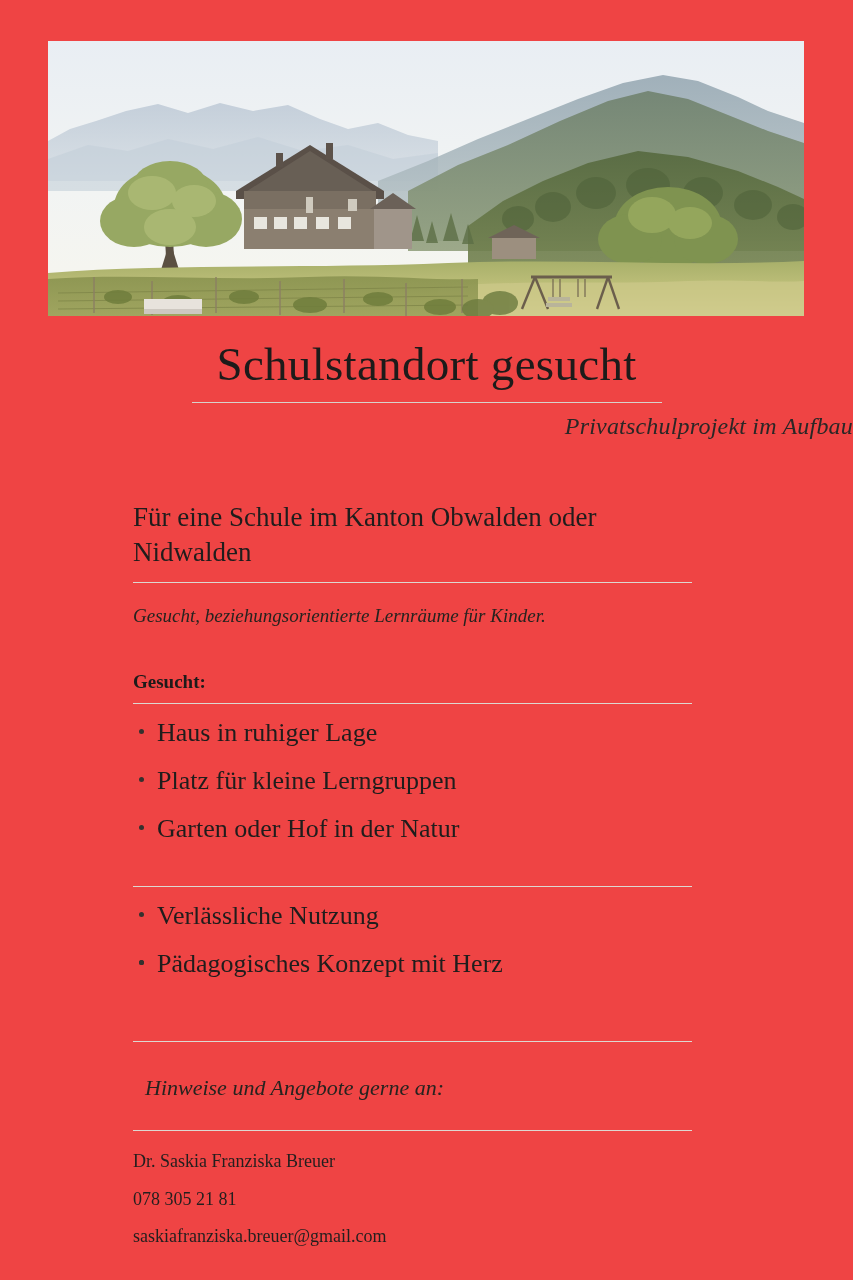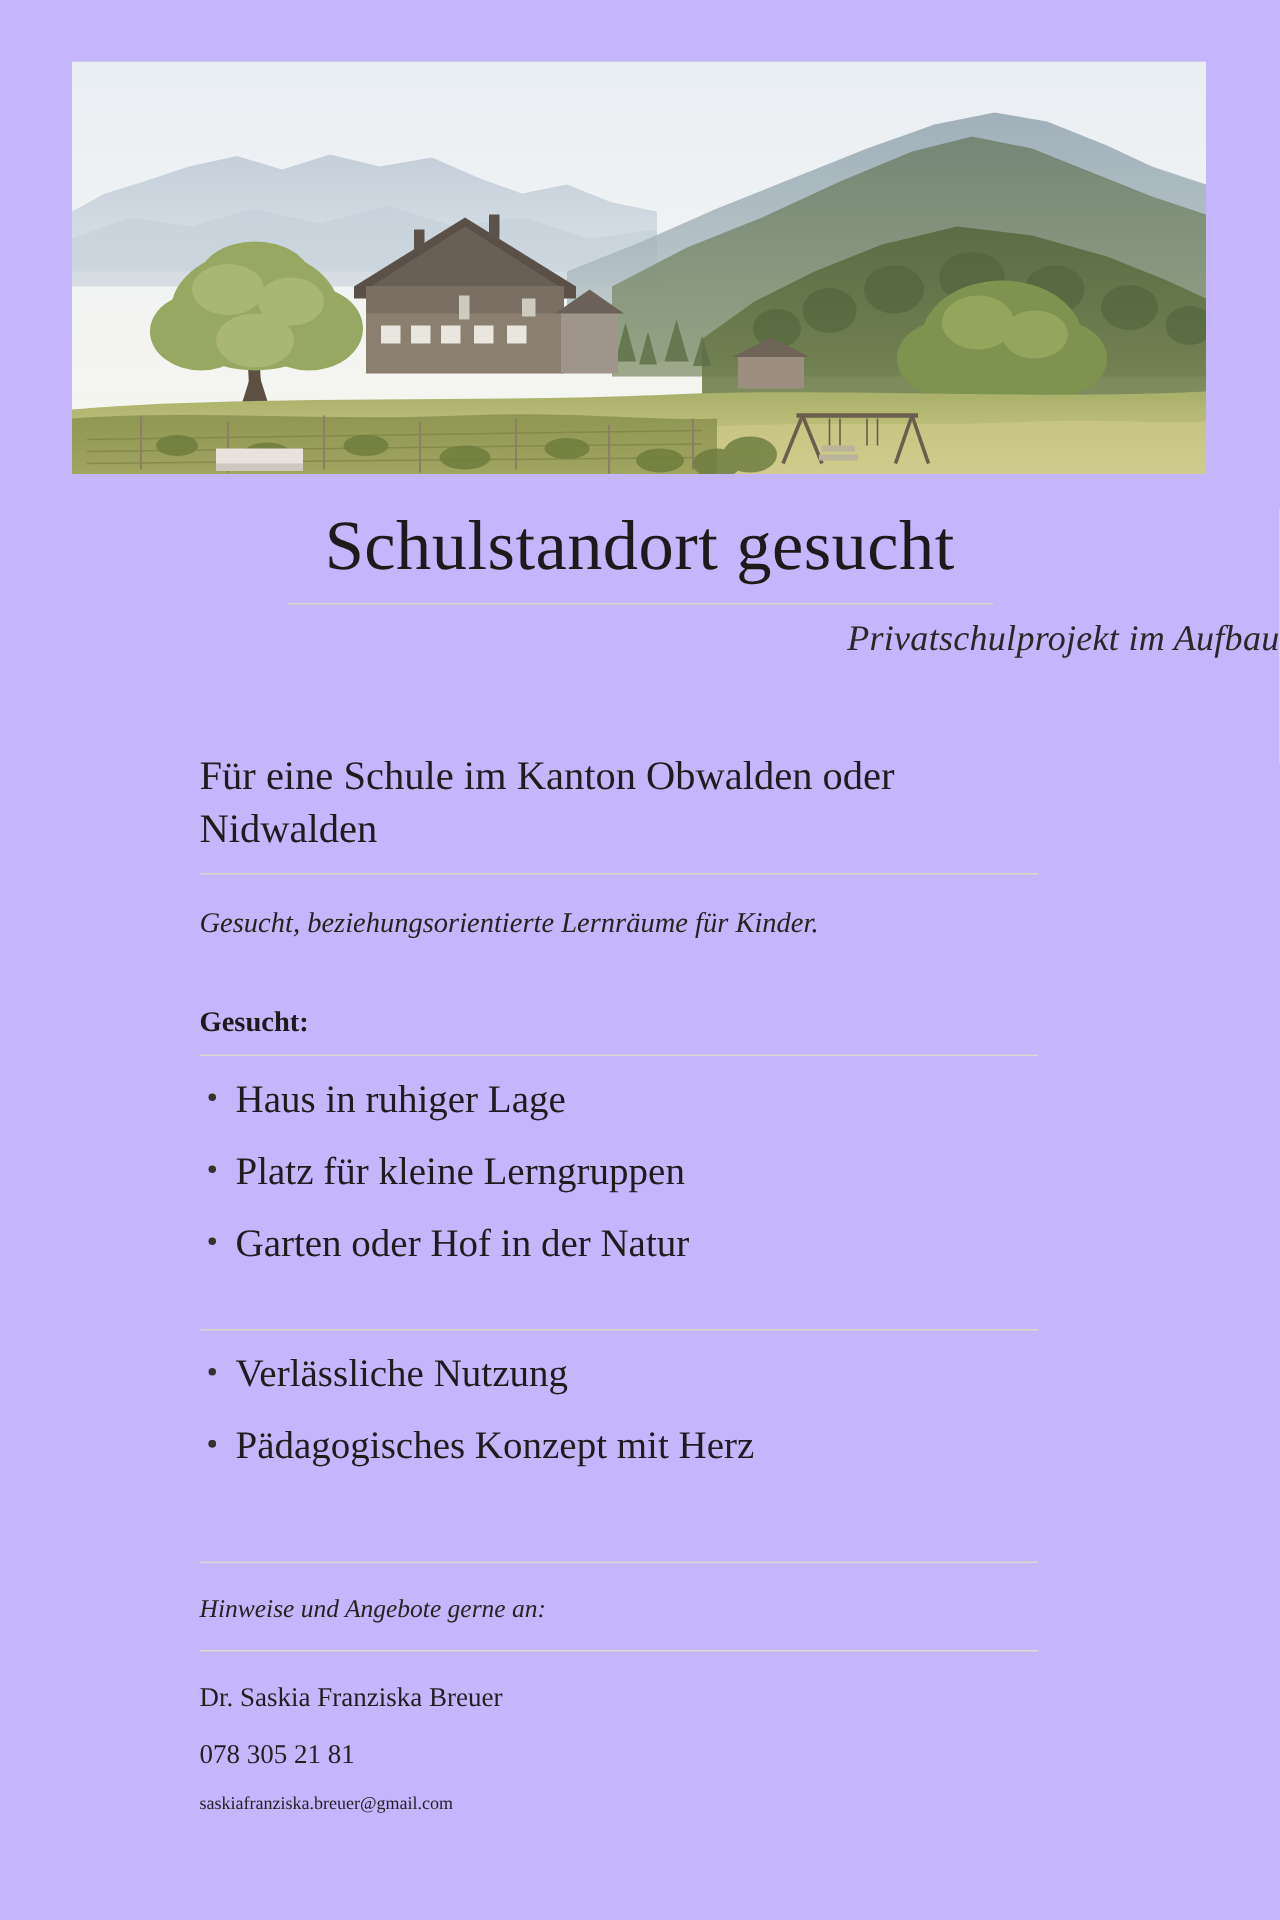--- a/index.html
+++ b/index.html
@@ -13,21 +13,21 @@
     font-family: "Liberation Serif", "DejaVu Serif", serif;
     color: #22201f;
     overflow: hidden;
     position: relative;
   }
 
   .page {
     width: 853px;
     height: 1280px;
     position: relative;
-    background: #c4b5fd;
+    background: #ef4444;
   }
 
   
   .hero {
     position: absolute;
     left: 48px;
     top: 41px;
     width: 756px;
     height: 275px;
     overflow: hidden;
@@ -125,34 +125,34 @@
     top: 9px;
     width: 5px;
     height: 5px;
     border-radius: 50%;
     background: #35312e;
   }
 
   
   .contact-wrap { padding-top: 64px; }
   .contact-note {
-    font-size: 17px;
+    font-size: 22px;
     font-style: italic;
     color: #26231f;
-    margin: 0;
+    margin: 12px;
     padding: 21px 0 17px 0;
   }
   .contact-lines { padding-top: 19px; }
   .contact-line {
     font-size: 18px;
     color: #221f1e;
     margin: 0 0 15px 0;
     line-height: 1.25;
   }
-  .contact-line.email { font-size: 12px; margin-bottom: 0; }
+  .contact-line.email { font-size: 18px; margin-bottom: 0; }
 </style>
 </head>
 <body>
 
 <div class="page">
 
   <div class="hero">
     <svg viewBox="0 0 756 275" preserveAspectRatio="none">
       <defs>
         <linearGradient id="sky" x1="0" y1="0" x2="0" y2="1">

